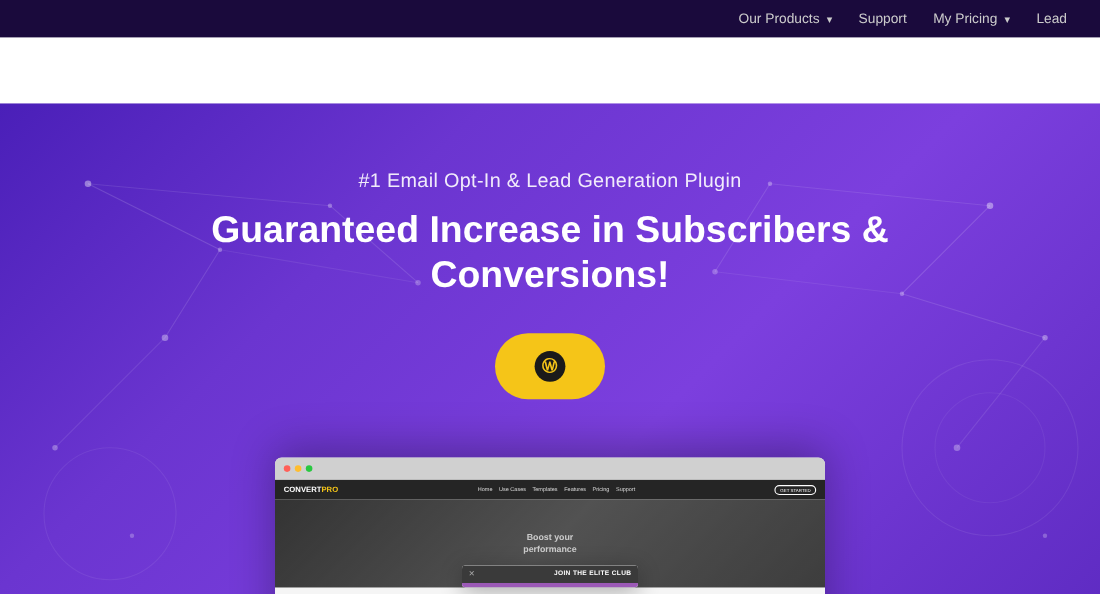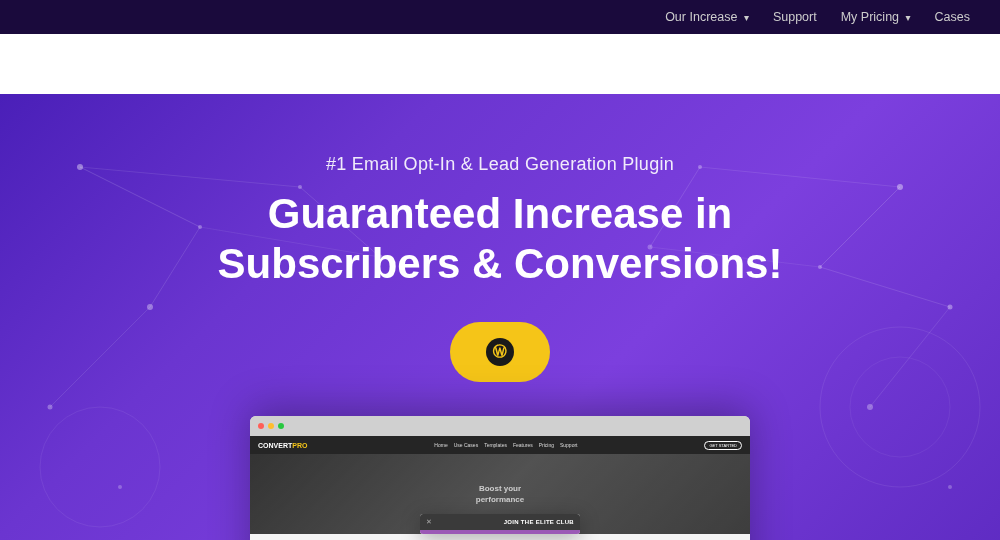--- a/index.html
+++ b/index.html
@@ -101,21 +101,21 @@
     }
     .hero-subtitle {
       color: rgba(255,255,255,0.9);
       font-size: 18px;
       font-weight: 400;
       margin-bottom: 14px;
       letter-spacing: 0.3px;
     }
     .hero-title {
       color: #fff;
-      font-size: 42px;
+      font-size: 34px;
       font-weight: 800;
       line-height: 1.2;
       margin-bottom: 32px;
       max-width: 700px;
     }
     .btn-wp-started {
       background: #f5c518;
       color: #1a1a1a;
       border: none;
       padding: 16px 36px;
@@ -300,29 +300,29 @@
       top: 0; left: 0;
       width: 100%;
       height: 100%;
     }
   </style>
 </head>
 <body>
 
 <div class="top-bar">
   <a href="#">
-    <span>Our Increase</span>
+    <span>Our Products</span>
     <span class="arrow">▾</span>
   </a>
   <a href="#">Support</a>
   <a href="#">
     <span>My Pricing</span>
     <span class="arrow">▾</span>
   </a>
-  <a href="#">Cases</a>
+  <a href="#">Lead</a>
 </div>
 
 <div class="main-header">
   <a href="#" class="logo">
     <div class="logo-icon">
       <svg width="16" height="16" viewBox="0 0 16 16" fill="none">
         <circle cx="8" cy="8" r="7" stroke="white" stroke-width="1.5"></circle>
         <path d="M5 8 L7 10 L11 6" stroke="white" stroke-width="1.5" stroke-linecap="round" stroke-linejoin="round"></path>
       </svg>
     </div>

